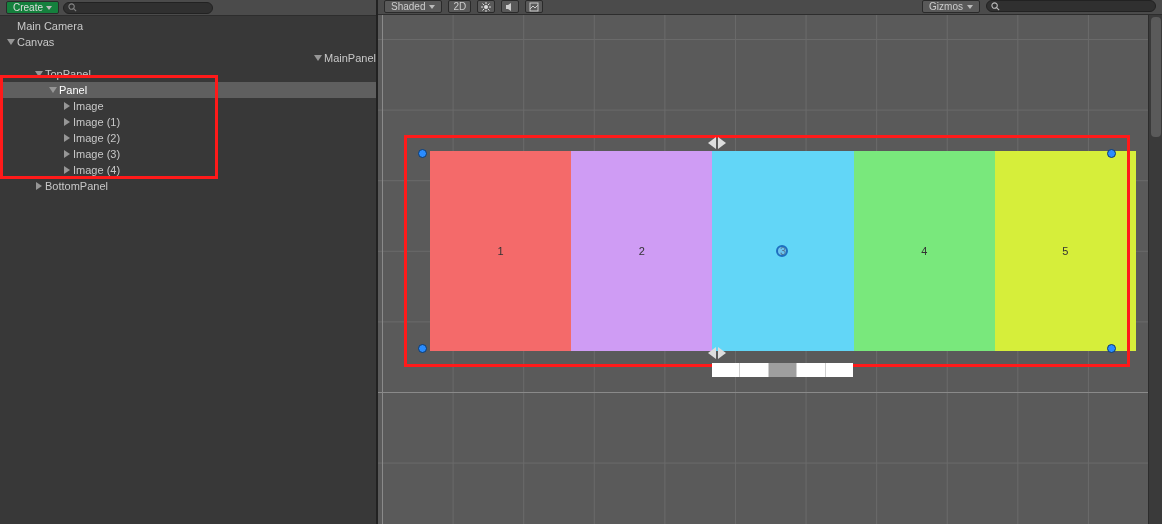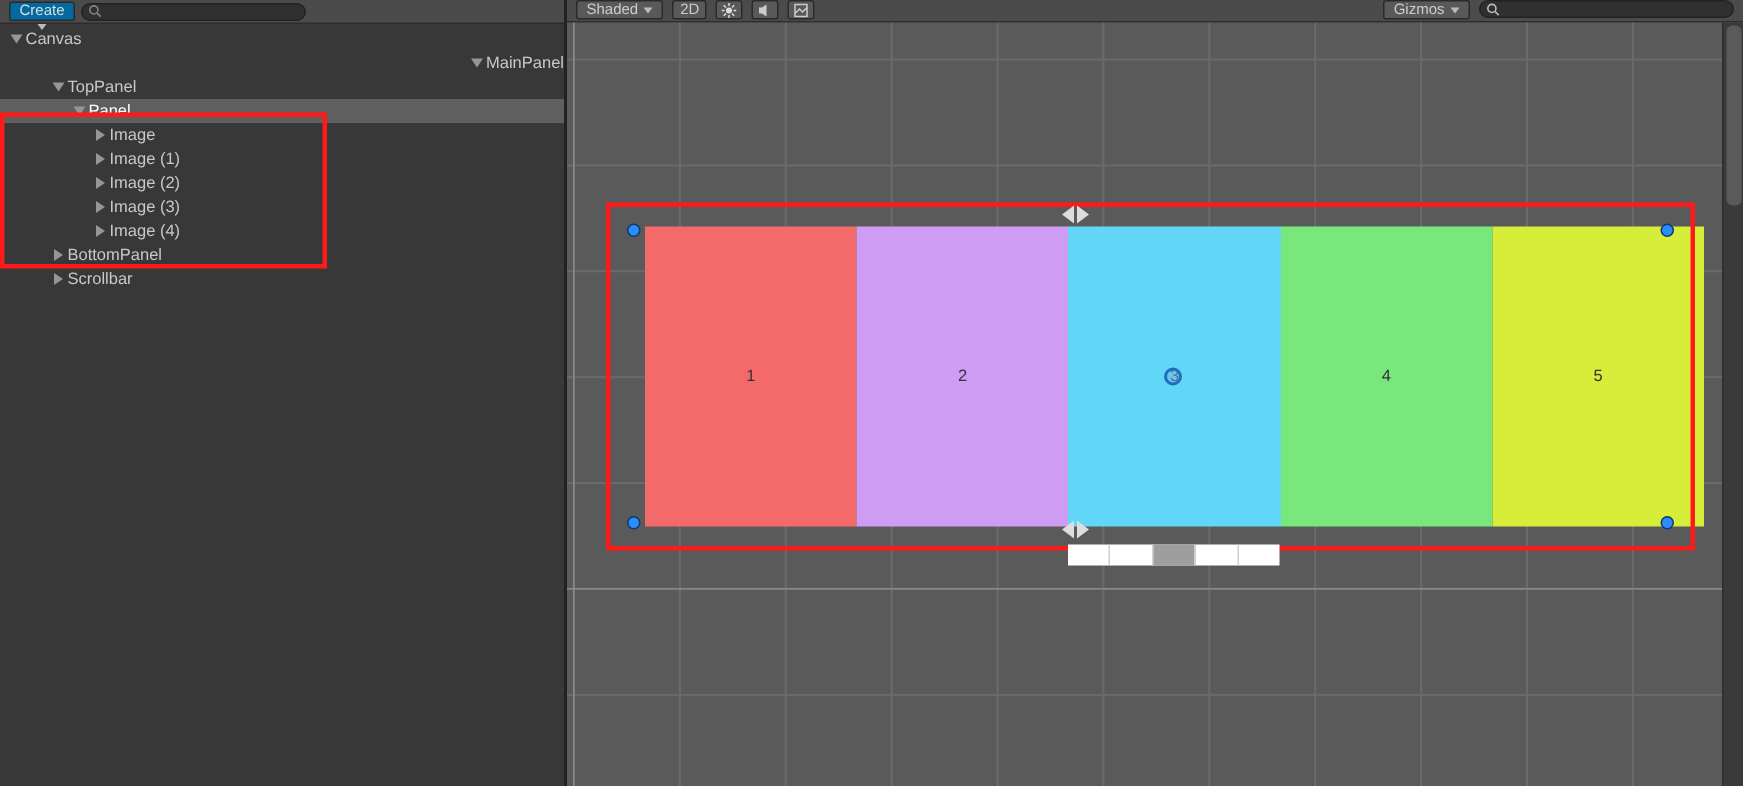--- a/index.html
+++ b/index.html
@@ -27,31 +27,30 @@
   .hierarchy-toolbar {
     height: 16px;
     background: #4b4b4b;
     display: flex;
     align-items: center;
     padding: 0 6px;
     gap: 4px;
     border-bottom: 1px solid #2d2d2d;
   }
   .create-btn {
-    background: #0369a1;
+    background: #15803d;
     color: #ddd;
     font-size: 10px;
     padding: 0px 6px;
     border: 1px solid #2a2a2a;
     border-radius: 2px;
     display: flex;
     align-items: center;
     gap: 3px;
     height: 13px;
-    flex-direction: column;
   }
   .create-btn .tri {
     width: 0; height: 0;
     border-left: 3px solid transparent;
     border-right: 3px solid transparent;
     border-top: 4px solid #bbb;
   }
   .hierarchy-search {
     background: #303030;
     border: 1px solid #222;
@@ -288,20 +287,24 @@
       </div>
       <div class="hierarchy-search">
         <svg width="9" height="9" viewBox="0 0 10 10">
           <circle cx="4" cy="4" r="3" stroke="#bbb" stroke-width="1.2" fill="none"></circle>
           <line x1="6.3" y1="6.3" x2="9" y2="9" stroke="#bbb" stroke-width="1.2"></line>
         </svg>
       </div>
     </div>
     <div class="tree" id="tree">
         <div class="tree-row" style="padding-left: 6px;">
+          <span class="fold"></span>
+          <span class="tree-label">Main Camera</span>
+        </div>
+        <div class="tree-row" style="padding-left: 6px;">
           <span class="fold">
             <svg width="8" height="8" viewBox="0 0 8 8">
               <polygon points="0,1 8,1 4,7" fill="#969696"></polygon>
             </svg>
           </span>
           <span class="tree-label">Canvas</span>
         </div>
         <div class="tree-row" style="padding-left: 4px; justify-content: flex-end;">
           <span class="fold">
             <svg width="8" height="8" viewBox="0 0 8 8">
@@ -366,28 +369,20 @@
           </span>
           <span class="tree-label">Image (4)</span>
         </div>
         <div class="tree-row" style="padding-left: 34px;">
           <span class="fold">
             <svg width="8" height="8" viewBox="0 0 8 8">
               <polygon points="1,0 7,4 1,8" fill="#969696"></polygon>
             </svg>
           </span>
           <span class="tree-label">BottomPanel</span>
-        </div>
-        <div class="tree-row" style="padding-left: 34px;">
-          <span class="fold">
-            <svg width="8" height="8" viewBox="0 0 8 8">
-              <polygon points="1,0 7,4 1,8" fill="#969696"></polygon>
-            </svg>
-          </span>
-          <span class="tree-label">Scrollbar</span>
         </div>
       </div>
     <div class="annot-hier"></div>
   </div>
 
   <div class="scene-area">
     <div class="scene-toolbar">
       <div class="pill">
         <span>Shaded</span>
         <span class="tri"></span>

